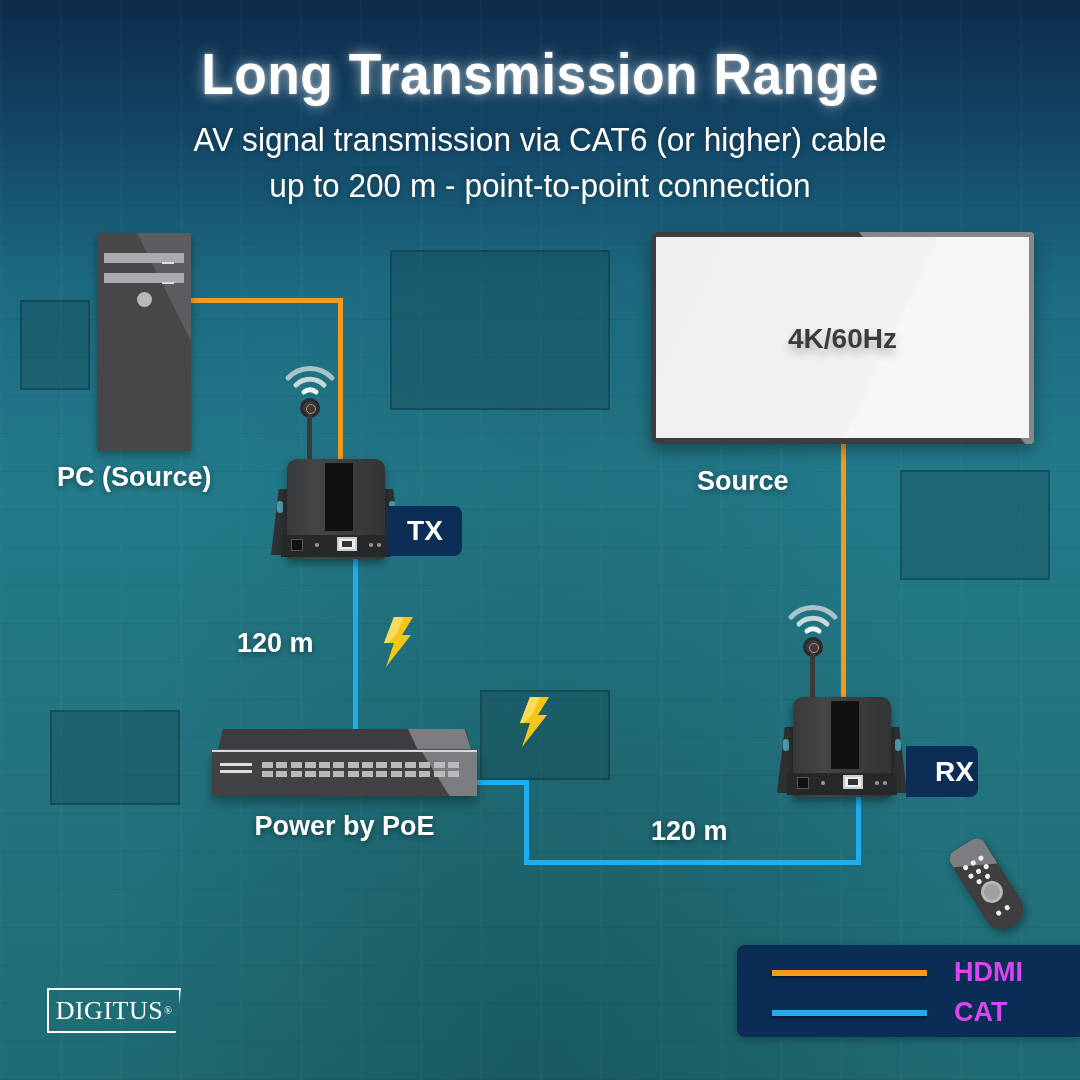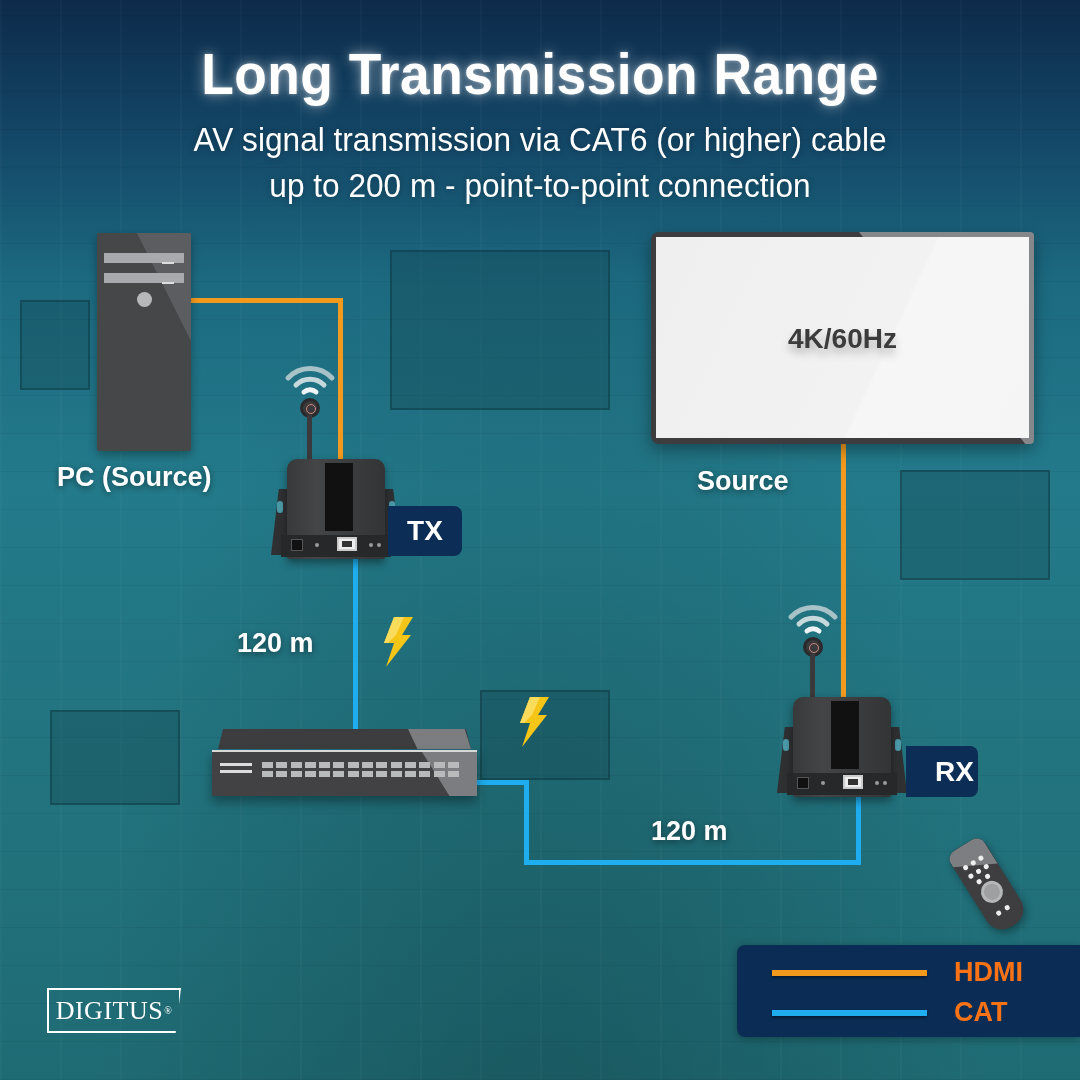--- a/index.html
+++ b/index.html
@@ -157,21 +157,21 @@
     
     .bolt { position: absolute; width: 34px; height: 50px; }
 
     
     .legend {
       position: absolute; left: 737px; top: 945px; width: 343px; height: 92px;
       background: #0b2d55; border-radius: 8px 0 0 8px;
       box-shadow: 0 2px 8px rgba(0,0,0,0.3);
     }
     .legend-line { position: absolute; left: 35px; width: 155px; height: 6px; box-shadow: 0 2px 3px rgba(0,0,0,0.4); }
-    .legend-label { position: absolute; left: 217px; font-weight: bold; font-size: 27px; color: #f97316; }
+    .legend-label { position: absolute; left: 217px; font-weight: bold; font-size: 27px; color: #d946ef; }
 
     
     .logo {
       position: absolute; left: 47px; top: 988px; width: 134px; height: 45px;
       border: 2px solid #fff;
       clip-path: polygon(0 0, 100% 0, 96% 100%, 0 100%);
       display: flex; align-items: center; justify-content: center;
       font-family: "Liberation Serif", "DejaVu Serif", serif;
       font-size: 26px; color: #fff; letter-spacing: 0.5px;
     }
@@ -304,20 +304,21 @@
         <div class="switch-port"></div>
         <div class="switch-port"></div>
         <div class="switch-port"></div>
         <div class="switch-port"></div>
         <div class="switch-port"></div>
         <div class="switch-port"></div>
     </div>
   </div>
 </div>
 <div class="label center" style="left:212px;top:810px;width:265px;line-height:32px;">
+  <div>Power by PoE</div>
 </div>
 
 <div class="label" style="left:651px;top:816px;">120 m</div>
 
 <svg class="abs" style="left:787px;top:603px;" width="52" height="32" viewBox="0 0 52 32">
   <path d="M4 14 A30 30 0 0 1 48 14" stroke="#a8c3c8" stroke-width="5" fill="none" stroke-linecap="round"></path>
   <path d="M12 21 A20 20 0 0 1 40 21" stroke="#c5d8db" stroke-width="5" fill="none" stroke-linecap="round"></path>
   <path d="M20 28 A9 9 0 0 1 32 28" stroke="#eef4f5" stroke-width="5" fill="none" stroke-linecap="round"></path>
 </svg>
 <div class="antenna-head" style="left:803px;top:637px;"></div>

